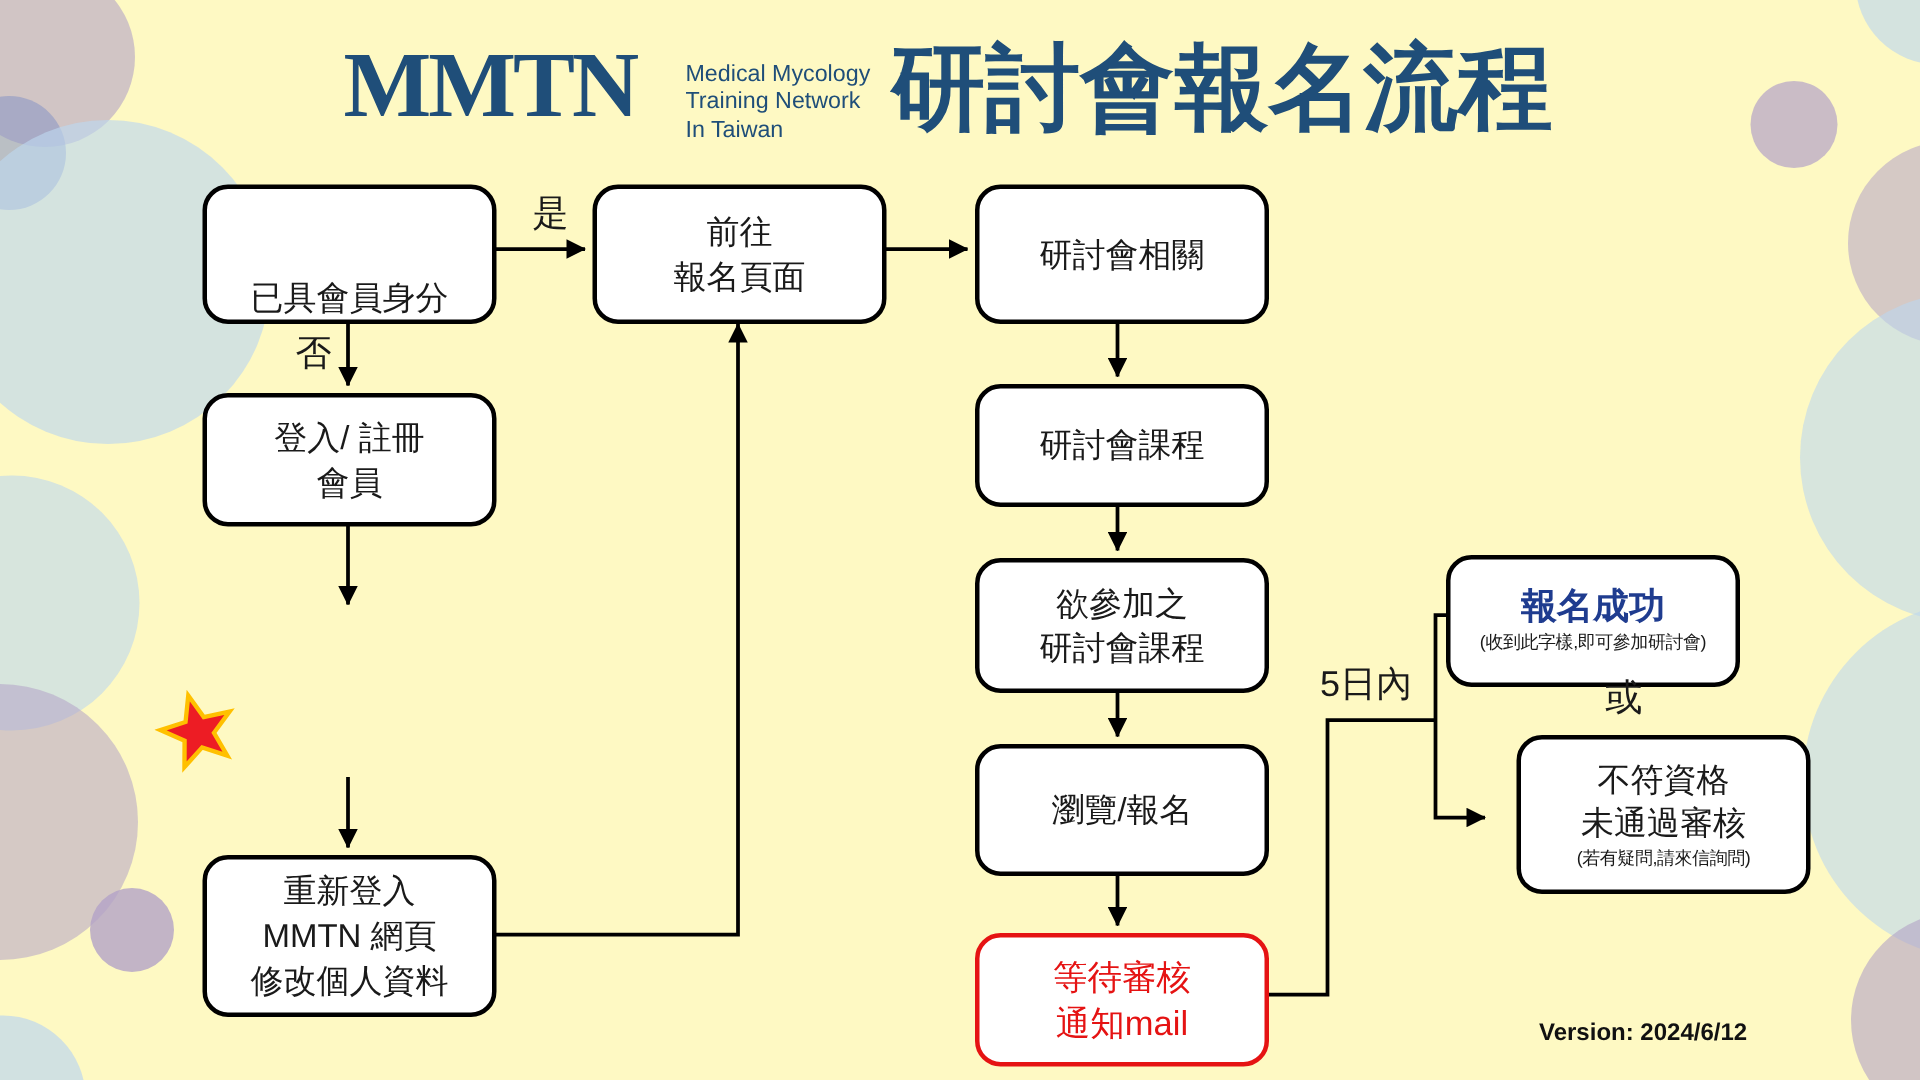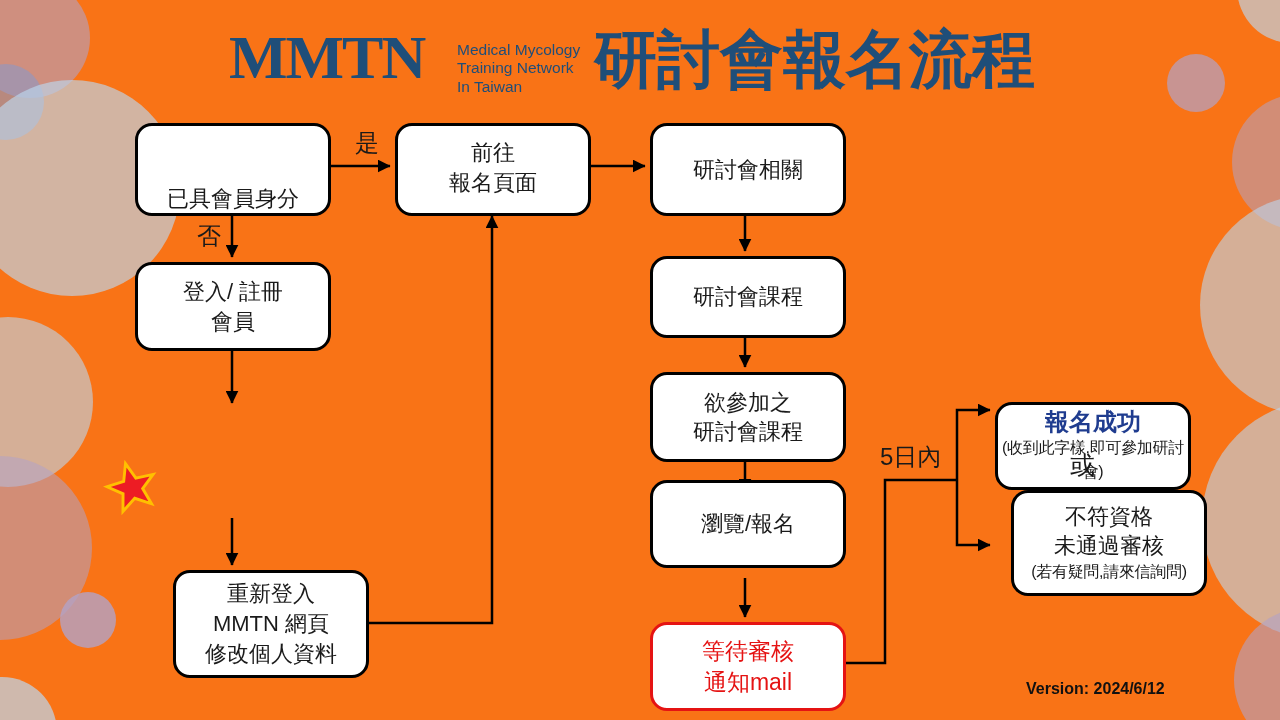--- a/index.html
+++ b/index.html
@@ -1,17 +1,17 @@
 <!DOCTYPE html>
 <html><head>
 <meta charset="utf-8">
 <style>
   html,body{margin:0;padding:0;background:#fff;}
   .canvas{
-    position:relative;width:1280px;height:720px;background:#f97316;
+    position:relative;width:1280px;height:720px;background:#fef9c3;
     overflow:hidden;font-family:"Liberation Sans",sans-serif;color:#111;
   }
   .layer{position:absolute;left:0;top:0;width:1280px;height:720px;}
   .bg-layer{z-index:0;}
   .conn-layer{z-index:1;}
   
   .logo-acronym{
     position:absolute;left:229px;top:26px;z-index:2;
     font-family:"Liberation Serif",serif;font-weight:900;font-size:62px;
     color:#1F4E79;letter-spacing:-2px;line-height:1;
@@ -23,33 +23,33 @@
   .page-title{
     position:absolute;left:594px;top:20px;z-index:2;
     font-size:63px;font-weight:800;color:#1F4E79;letter-spacing:0px;line-height:1.25;
   }
   
   .node{
     position:absolute;z-index:2;background:#fff;border:3px solid #000;
     border-radius:17px;display:flex;flex-direction:column;align-items:center;
     justify-content:center;text-align:center;font-size:22px;line-height:1.32;color:#1a1a1a;
   }
-  .node .note{font-size:16px;line-height:1.5;color:#1a1a1a;letter-spacing:-0.3px;}
+  .node .note{font-size:12px;line-height:1.5;color:#1a1a1a;letter-spacing:-0.3px;}
   #n-member   {left:135px;top:123px;width:190px;height:87px;justify-content:flex-end;}
-  #n-regpage  {left:395px;top:123px;width:190px;height:87px;font-family:Liberation Mono, monospace;}
+  #n-regpage  {left:395px;top:123px;width:190px;height:87px;}
   #n-related  {left:650px;top:123px;width:190px;height:87px;}
   #n-login    {left:135px;top:262px;width:190px;height:83px;}
   #n-course   {left:650px;top:256px;width:190px;height:76px;}
   #n-mailbox  {left:135px;top:408px;width:190px;height:110px;}
   #n-mailbox .warn{font-size:19px;font-weight:bold;color:#E51313;}
   #n-target   {left:650px;top:372px;width:190px;height:84px;align-items:center;}
-  #n-relogin  {left:135px;top:570px;width:190px;height:102px;line-height:1.35;margin-left:38px;}
-  #n-browse   {left:650px;top:480px;width:190px;height:82px;text-align:center;}
+  #n-relogin  {left:135px;top:570px;width:190px;height:102px;line-height:1.35;}
+  #n-browse   {left:650px;top:496px;width:190px;height:82px;text-align:center;}
   #n-wait     {left:650px;top:622px;width:190px;height:83px;border-color:#E51313;color:#E51313;font-size:23px;}
-  #n-success  {left:995px;top:370px;width:190px;height:82px;margin-top:32px;}
+  #n-success  {left:964px;top:370px;width:190px;height:82px;}
   #n-success .blue-title{color:#1F3C8F;font-weight:bold;font-size:24px;line-height:1.2;}
   #n-reject   {left:995px;top:490px;width:190px;height:100px;margin-left:16px;}
   
   .edge-label{position:absolute;z-index:2;font-size:24px;color:#1a1a1a;line-height:1.1;}
   #lbl-yes {left:355px;top:130px;}
   #lbl-no  {left:197px;top:223px;}
   #lbl-days{left:880px;top:444px;}
   #lbl-or  {left:1070px;top:452px;font-size:25px;}
   
   .star{position:absolute;left:103px;top:459px;z-index:3;}

